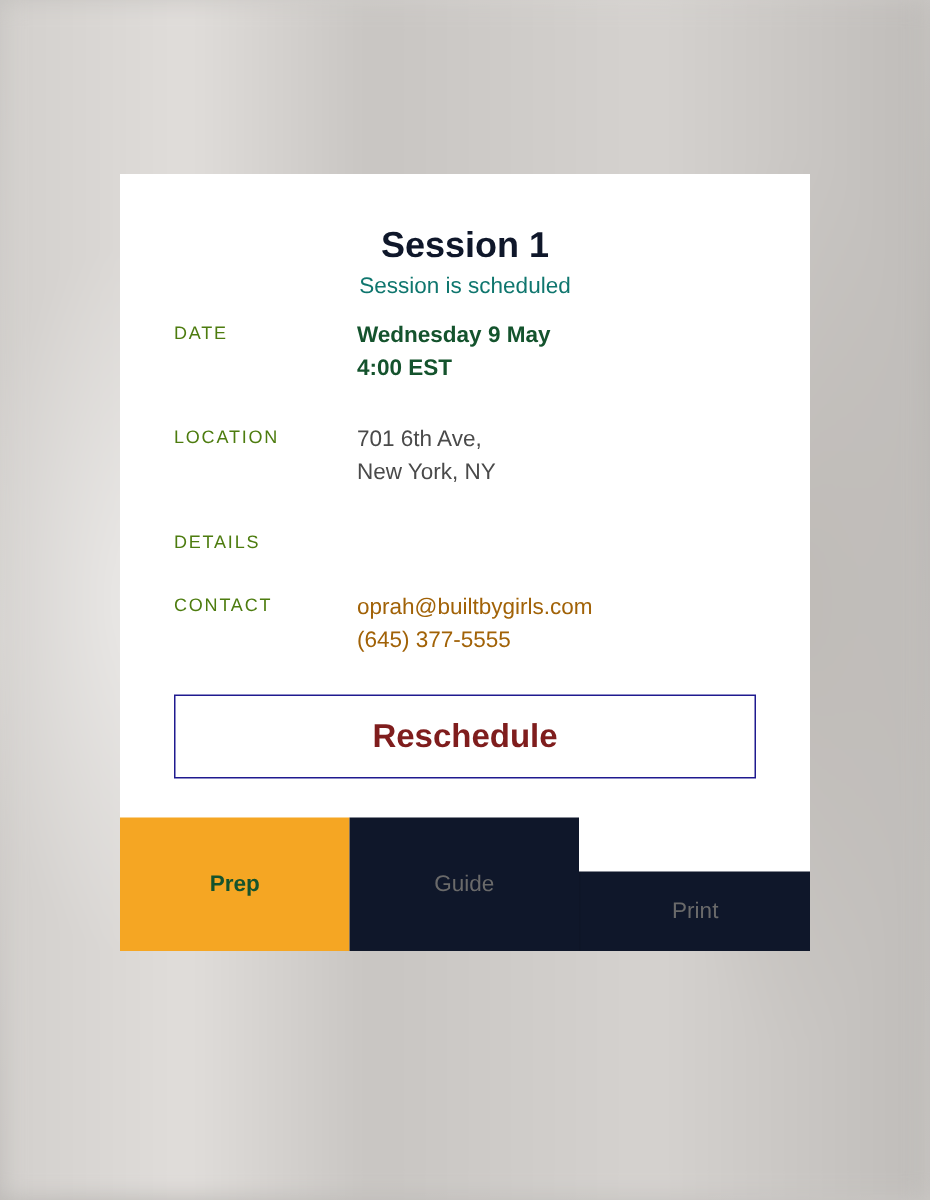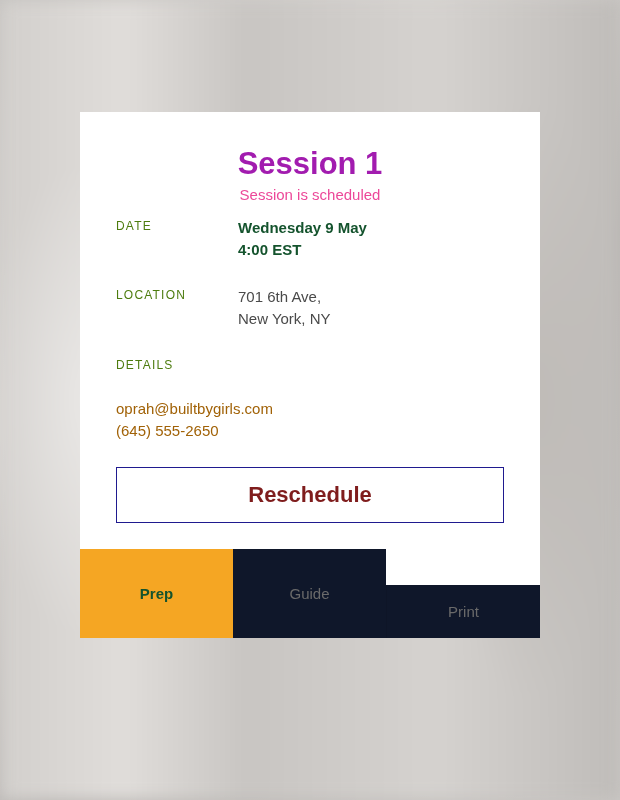--- a/index.html
+++ b/index.html
@@ -33,29 +33,29 @@
       background: #ffffff;
       display: flex;
       flex-direction: column;
       margin-top: -50px;
     }
     .card-body {
       padding: 34px 36px 26px 36px;
     }
     .title {
       text-align: center;
-      font-size: 31px;
+      font-size: 24px;
       font-weight: 700;
-      color: #a21caf;
+      color: #0f172a;
       margin-bottom: 4px;
     }
     .subtitle {
       text-align: center;
       font-size: 15px;
-      color: #ec4899;
+      color: #0f766e;
       margin-bottom: 14px;
     }
     .info-row {
       display: flex;
       margin-bottom: 26px;
     }
     .info-label {
       width: 122px;
       flex-shrink: 0;
       font-size: 12px;
@@ -142,23 +142,24 @@
         <div>701 6th Ave,</div>
         <div>New York, NY</div>
       </div>
     </div>
 
     <div class="info-row">
       <div class="info-label">DETAILS</div>
     </div>
 
     <div class="info-row">
+      <div class="info-label">CONTACT</div>
       <div class="info-value">
         <div><a class="contact-link">oprah@builtbygirls.com</a></div>
-        <div><a class="contact-link">(645) 555-2650</a></div>
+        <div><a class="contact-link">(645) 377-5555</a></div>
       </div>
     </div>
 
     <button class="reschedule-btn">Reschedule</button>
   </div>
 
   <div class="tabs">
     <button class="tab active">Prep</button>
     <button class="tab inactive">Guide</button>
     <button class="tab inactive">Print</button>

